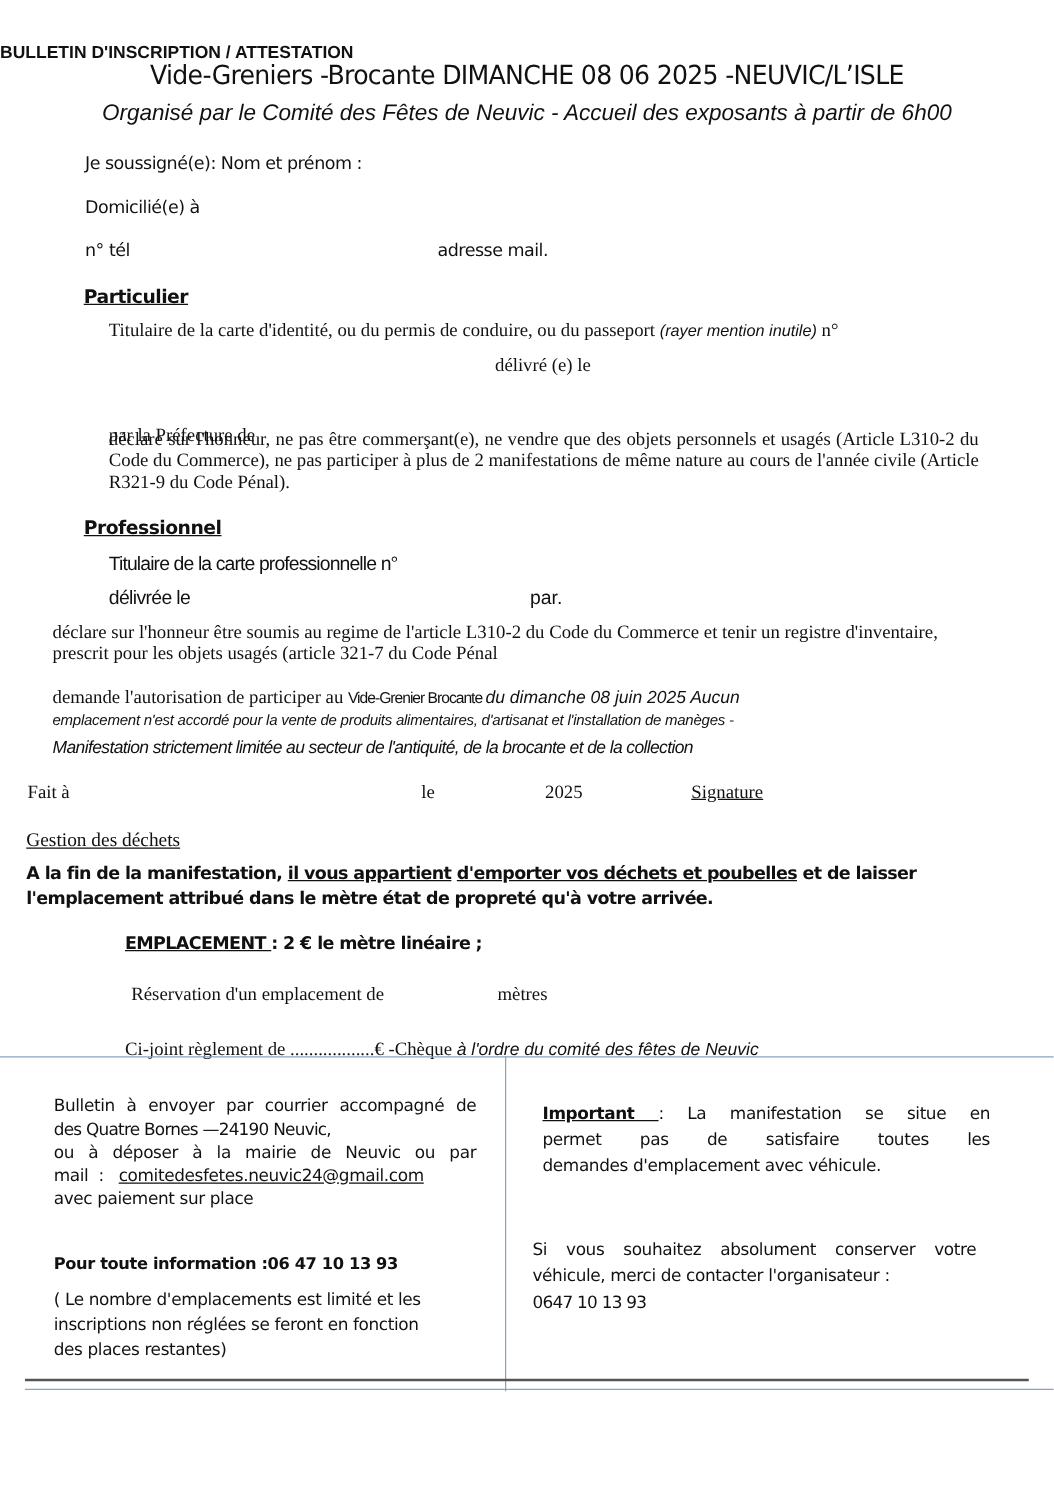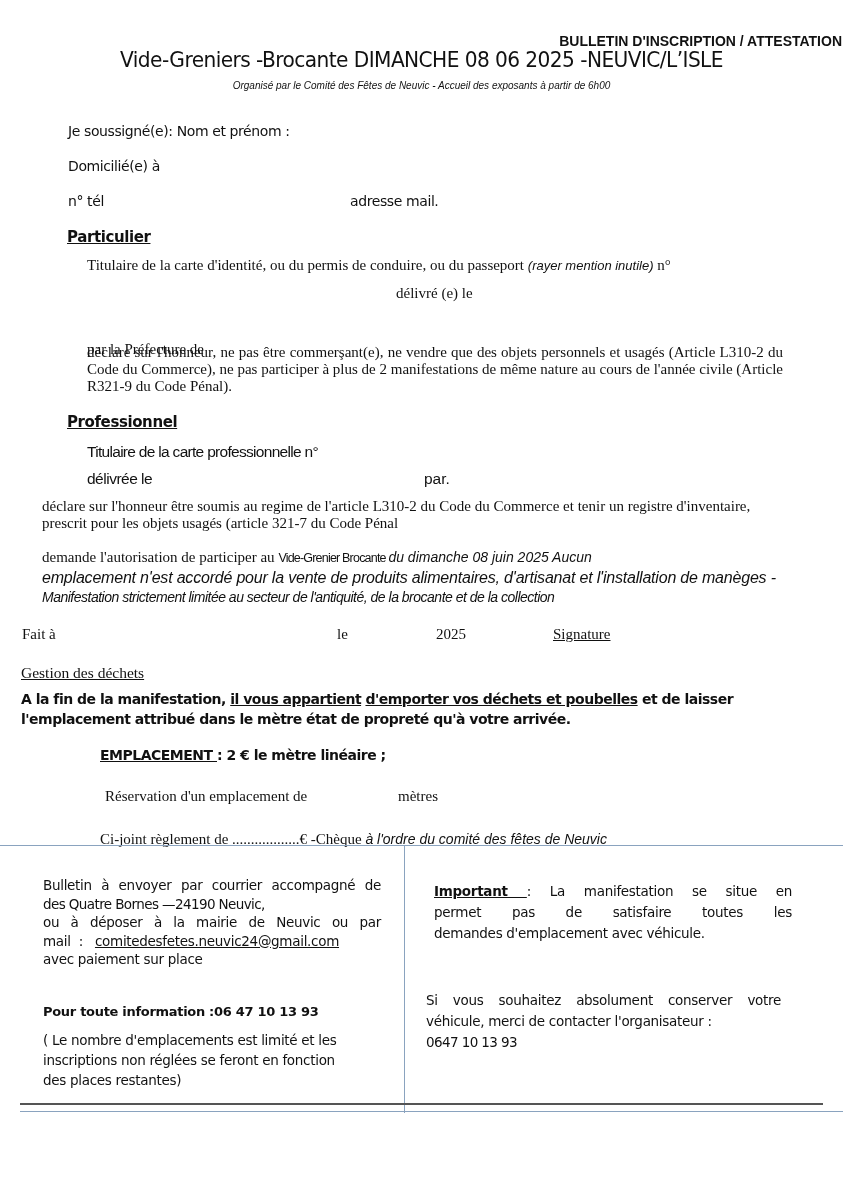--- a/index.html
+++ b/index.html
@@ -2,23 +2,23 @@
 <html><head>
 <meta charset="utf-8">
 <style>
   html, body { margin: 0; padding: 0; background: #ffffff; }
   body { width: 843px; height: 1200px; position: relative; overflow: hidden; color: #111; font-family: "Liberation Sans", sans-serif; }
   .abs { position: absolute; white-space: nowrap; }
   .u { text-decoration: underline; }
   .b { font-weight: bold; }
   .i { font-style: italic; }
 
-  #hdr-kicker { top: 33px; left: 0; width: 842px; text-align: right; font-size: 14px; font-weight: bold; }
+  #hdr-kicker { top: 33px; left: 0; width: 842px; text-align: left; font-size: 14px; font-weight: bold; }
   #hdr-title { top: 48px; left: 0; width: 843px; text-align: center; font-size: 21px; font-family: "DejaVu Sans", sans-serif; letter-spacing: -0.6px; transform: scaleX(0.96); }
-  #hdr-sub { top: 80px; left: 0; width: 843px; text-align: center; font-size: 10px; font-style: italic; }
+  #hdr-sub { top: 80px; left: 0; width: 843px; text-align: center; font-size: 18px; font-style: italic; }
 
   .f14 { font-size: 14px; font-family: "DejaVu Sans", sans-serif; letter-spacing: -0.4px; }
   .sec { font-size: 15px; font-weight: bold; font-family: "DejaVu Sans", sans-serif; text-decoration: underline; letter-spacing: -0.4px; }
 
   .para { position: absolute; font-family: "Liberation Serif", serif; font-size: 15px; line-height: 17px; text-align: justify; }
   .just { text-align: justify; text-align-last: justify; }
 
   .box-top { position: absolute; left: 0; top: 845px; width: 843px; height: 1px; background: #8aa3bf; }
   .box-vert { position: absolute; left: 404px; top: 845px; width: 1px; height: 268px; background: #8aa3bf; }
   .box-bot1 { position: absolute; left: 20px; top: 1103px; width: 803px; height: 2px; background: #555; }
@@ -58,21 +58,21 @@
 <div class="abs sec" style="top:413px;left:67px;">Professionnel</div>
 <div class="abs" style="top:443px;left:87px;font-family:'Liberation Sans',sans-serif;font-size:15.5px;letter-spacing:-0.7px;">Titulaire de la carte professionnelle n°</div>
 <div class="abs" style="top:470px;left:87px;font-family:'Liberation Sans',sans-serif;font-size:15.5px;letter-spacing:-0.5px;">délivrée le</div>
 <div class="abs" style="top:470px;left:424px;font-family:'Liberation Sans',sans-serif;font-size:15.5px;">par.</div>
 
 <div class="para" style="top:498px;left:42px;width:745px;text-align:left;">déclare sur l'honneur être soumis au regime de l'article L310-2 du Code du Commerce et tenir un registre d'inventaire, prescrit pour les objets usagés (article 321-7 du Code Pénal</div>
 
 <div class="abs" style="top:549px;left:42px;font-family:'Liberation Serif',serif;font-size:15px;">
   <span>demande  l'autorisation de participer au  </span><span style="font-family:'Liberation Sans',sans-serif;font-size:12.5px;letter-spacing:-0.8px;">Vide-Grenier Brocante </span><span class="i" style="font-family:'Liberation Sans',sans-serif;font-size:14px;">du dimanche 08 juin 2025 Aucun</span>
 </div>
-<div class="abs i" style="top:569px;left:42px;font-size:16px;letter-spacing:-0.2px;">emplacement n'est accordé pour la vente de produits alimentaires, d'artisanat et l'installation de manèges -</div>
+<div class="abs i" style="top:569px;left:42px;font-size:12px;letter-spacing:-0.2px;">emplacement n'est accordé pour la vente de produits alimentaires, d'artisanat et l'installation de manèges -</div>
 <div class="abs i" style="top:589px;left:42px;font-size:14px;letter-spacing:-0.5px;">Manifestation strictement limitée au secteur de l'antiquité, de la brocante et de la collection</div>
 
 <div class="abs" style="top:626px;left:22px;font-family:'Liberation Serif',serif;font-size:15px;">Fait à</div>
 <div class="abs" style="top:624px;left:70px;width:255px;height:20px;"></div>
 <div class="abs" style="top:626px;left:337px;font-family:'Liberation Serif',serif;font-size:15px;">le</div>
 <div class="abs" style="top:626px;left:436px;font-family:'Liberation Serif',serif;font-size:15px;">2025</div>
 <div class="abs u" style="top:626px;left:553px;font-family:'Liberation Serif',serif;font-size:15px;">Signature</div>
 
 <div class="abs u" style="top:664px;left:21px;font-family:'Liberation Serif',serif;font-size:15.5px;">Gestion des déchets</div>
 <div class="abs b" style="top:691px;left:21px;font-family:'DejaVu Sans',sans-serif;font-size:14px;letter-spacing:-0.5px;">

